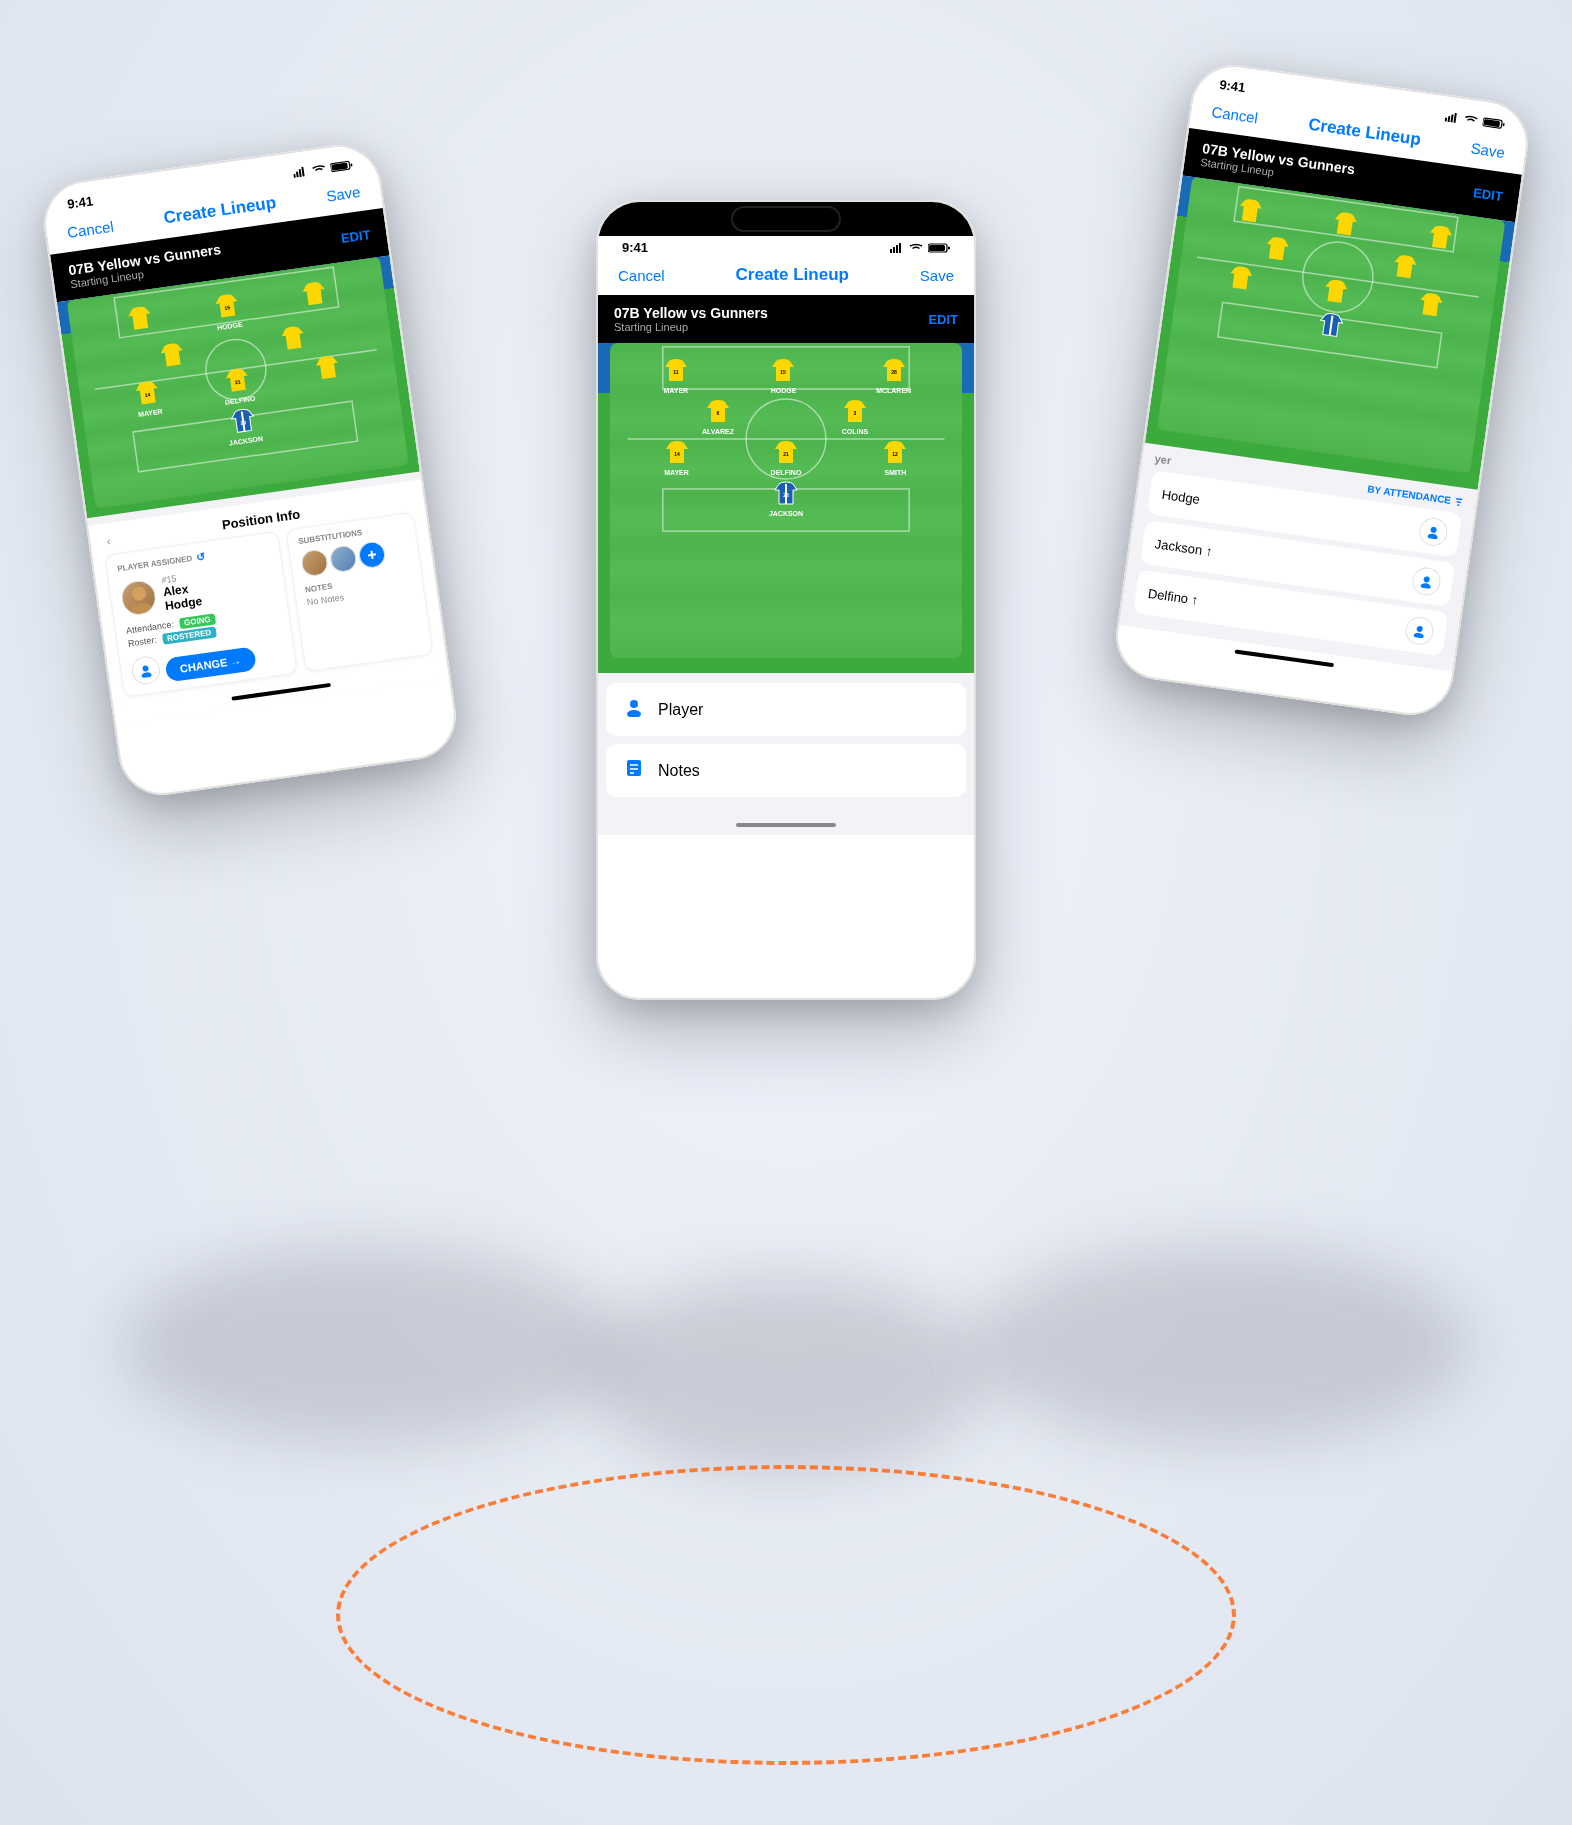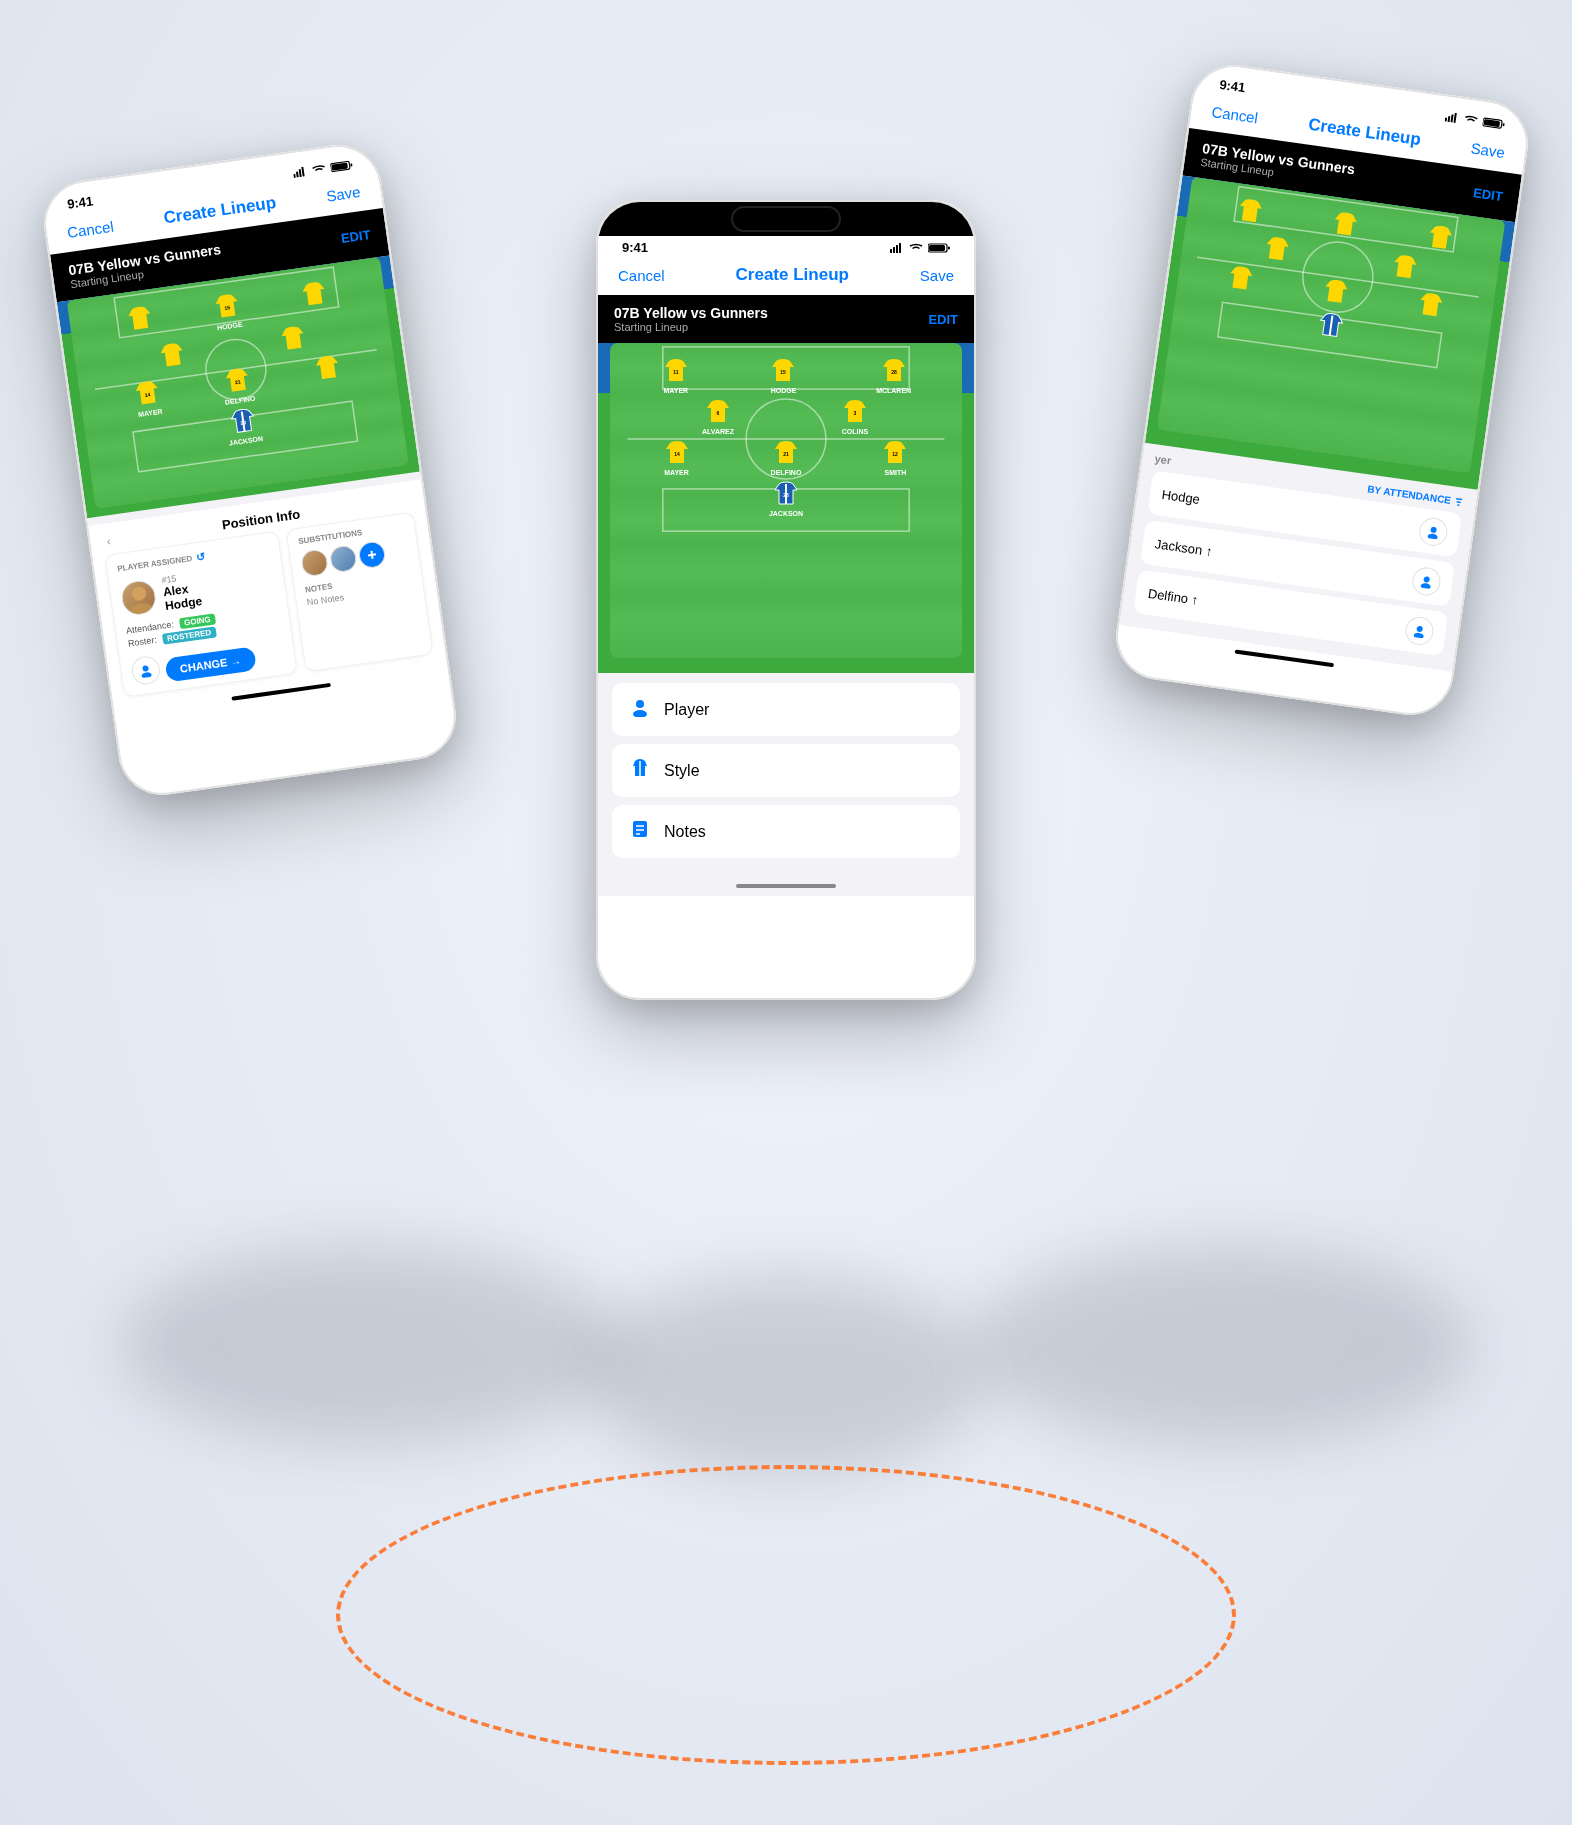--- a/index.html
+++ b/index.html
@@ -800,41 +800,32 @@
                   <line x1="15" y1="4" x2="15" y2="24" stroke="#fff" stroke-width="2"></line>
                   <text x="15" y="17" text-anchor="middle" font-size="5" font-weight="bold" fill="#fff">23</text>
                 </svg>
                 <span class="jersey-name">JACKSON</span>
               </div>
             </div>
           </div>
         </div>
       </div>
 
-      <div style="background:#f2f2f7;padding:10px 14px;">
+      <div style="background:#f2f2f7;padding:10px 8px;">
 
         <div class="sheet-item">
           <div class="sheet-item-icon">
             <svg width="20" height="20" viewBox="0 0 20 20">
                 <circle cx="10" cy="7" r="4" fill="#007aff"></circle>
                 <ellipse cx="10" cy="17" rx="7" ry="4" fill="#007aff"></ellipse>
               </svg>
           </div>
           <span class="sheet-item-label">Player</span>
         </div>
 
-        <div class="sheet-item">
-          <div class="sheet-item-icon">
-            <svg width="20" height="20" viewBox="0 0 20 20">
-              <path d="M5,3 L3,8 L5,8 L5,18 L15,18 L15,8 L17,8 L15,3 Q13,1 10,1 Q7,1 5,3Z" fill="#007aff"></path>
-              <line x1="10" y1="3" x2="10" y2="18" stroke="#fff" stroke-width="1.5"></line>
-            </svg>
-          </div>
-          <span class="sheet-item-label">Style</span>
-        </div>
 
         <div class="sheet-item">
           <div class="sheet-item-icon">
             <svg width="20" height="20" viewBox="0 0 20 20">
               <rect x="3" y="2" width="14" height="16" rx="2" fill="#007aff"></rect>
               <line x1="6" y1="7" x2="14" y2="7" stroke="#fff" stroke-width="1.5"></line>
               <line x1="6" y1="11" x2="14" y2="11" stroke="#fff" stroke-width="1.5"></line>
               <line x1="6" y1="15" x2="10" y2="15" stroke="#fff" stroke-width="1.5"></line>
             </svg>
           </div>

